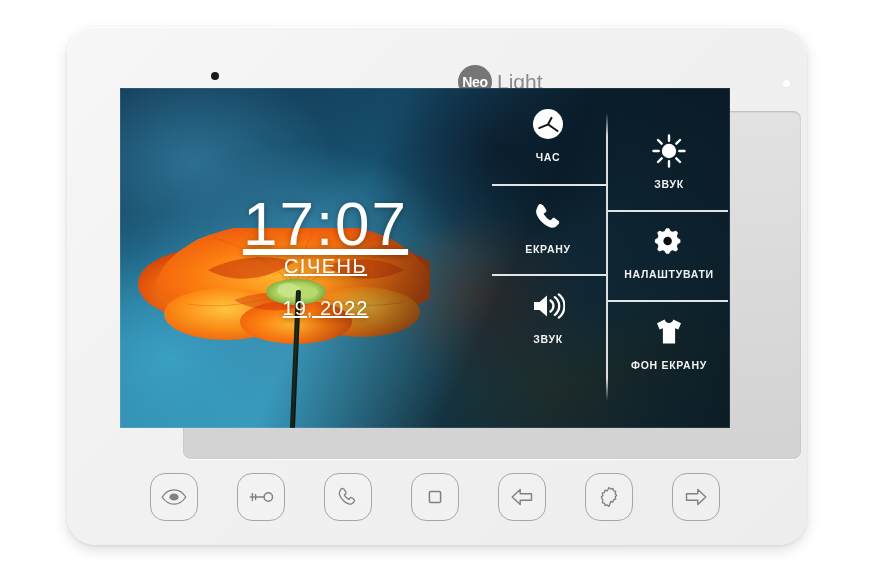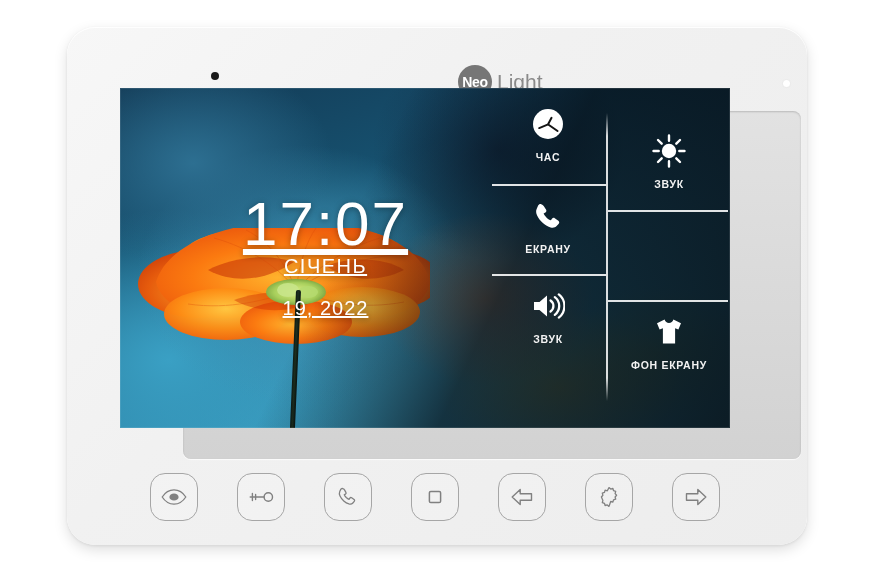--- a/index.html
+++ b/index.html
@@ -428,20 +428,29 @@
               <circle cx="17" cy="17" r="7.2" fill="#ffffff"></circle>
               <g stroke="#ffffff" stroke-width="2.4" stroke-linecap="round">
                 <path d="M17 1.5v5.2M17 27.3v5.2M1.5 17h5.2M27.3 17h5.2"></path>
                 <path d="M6 6l3.7 3.7M24.3 24.3L28 28M28 6l-3.7 3.7M9.7 24.3L6 28"></path>
               </g>
             </svg>
           </div>
           <div class="menu-label">ЗВУК</div>
         </div>
 
+        <div class="menu-item" id="mi-settings">
+          <div class="menu-icon">
+            <svg width="30" height="30" viewBox="0 0 24 24" fill="#ffffff">
+              <path d="M12 1.8l1.5 2.3c.5.1 1 .3 1.5.5l2.6-.9 1.6 1.6-.9 2.6c.2.5.4 1 .5 1.5l2.3 1.5v2.2l-2.3 1.5c-.1.5-.3 1-.5 1.5l.9 2.6-1.6 1.6-2.6-.9c-.5.2-1 .4-1.5.5L12 22.2H9.8l-1.5-2.3c-.5-.1-1-.3-1.5-.5l-2.6.9-1.6-1.6.9-2.6c-.2-.5-.4-1-.5-1.5L.7 13.1v-2.2l2.3-1.5c.1-.5.3-1 .5-1.5l-.9-2.6 1.6-1.6 2.6.9c.5-.2 1-.4 1.5-.5L9.8 1.8z"></path>
+              <circle cx="10.9" cy="12" r="3.4" fill="#0a0d12"></circle>
+            </svg>
+          </div>
+          <div class="menu-label">НАЛАШТУВАТИ</div>
+        </div>
 
         <div class="menu-item" id="mi-wall">
           <div class="menu-icon">
             <svg width="34" height="30" viewBox="0 0 34 30" fill="#ffffff">
               <path d="M12.6 2.5L5 6.2l2.6 6.4 3.3-1.4v15.4h12.2V11.2l3.3 1.4L29 6.2l-7.6-3.7c-.6 2.1-2.3 3.4-4.4 3.4s-3.8-1.3-4.4-3.4z"></path>
             </svg>
           </div>
           <div class="menu-label">ФОН ЕКРАНУ</div>
         </div>
 

